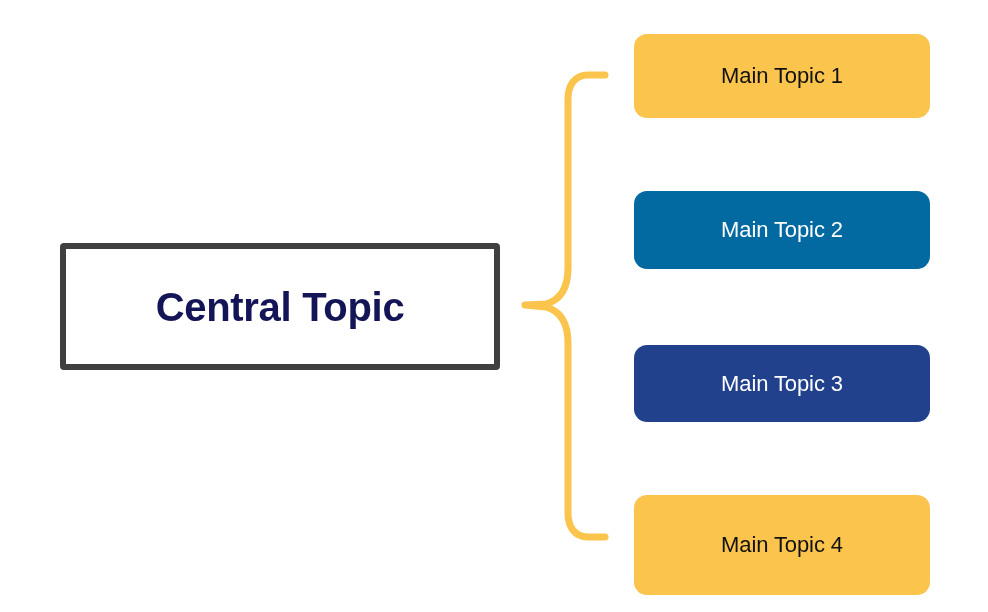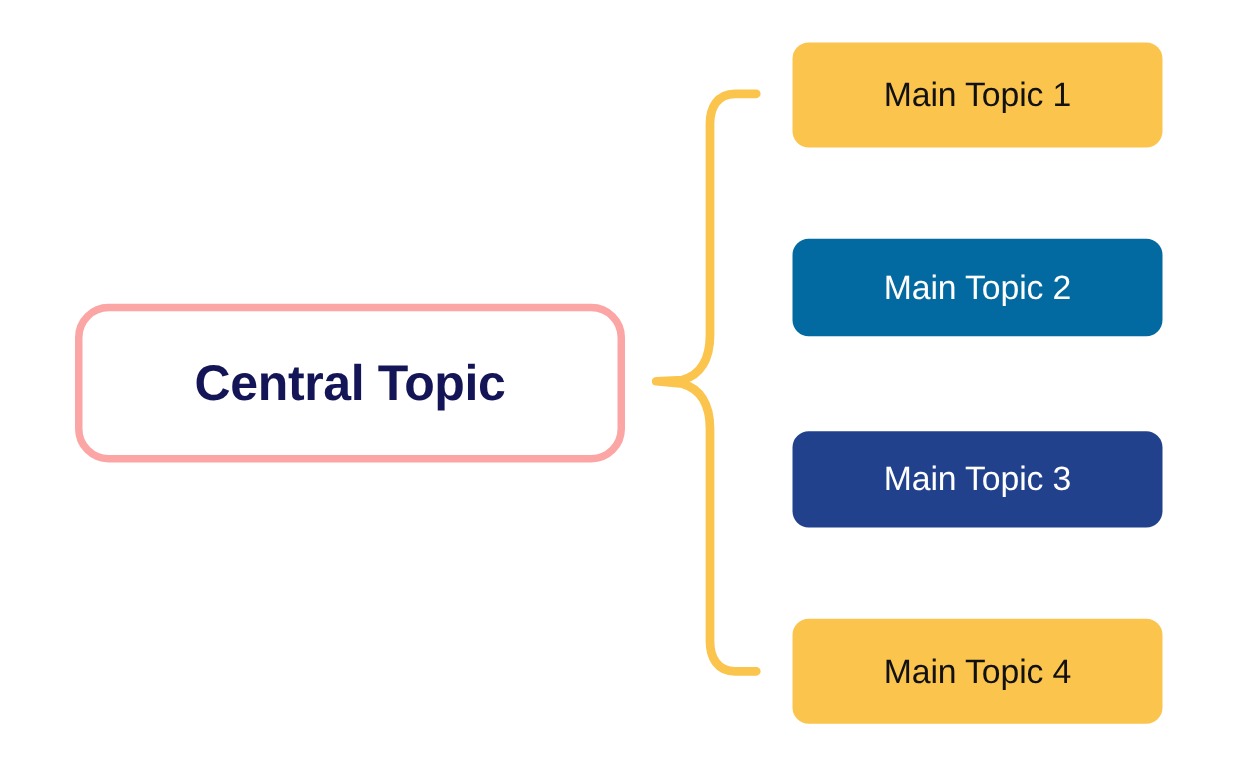--- a/index.html
+++ b/index.html
@@ -21,22 +21,22 @@
 
   
   #central-topic-node {
     position: absolute;
     left: 60px;
     top: 243px;
     width: 440px;
     height: 127px;
     box-sizing: border-box;
     background: #ffffff;
-    border: 6px solid #fca5a5;
-    border-radius: 27px;
+    border: 6px solid #404040;
+    border-radius: 4px;
     display: flex;
     align-items: center;
     justify-content: center;
   }
   #central-topic-label {
     font-size: 40px;
     font-weight: 700;
     color: #141556;
     letter-spacing: -0.3px;
     line-height: 1;
@@ -58,31 +58,31 @@
     position: absolute;
     left: 634px;
     width: 296px;
     box-sizing: border-box;
     border-radius: 13px;
     display: flex;
     align-items: center;
     justify-content: center;
   }
   .branch-label {
-    font-size: 27px;
+    font-size: 22px;
     font-weight: 400;
     line-height: 1;
     white-space: nowrap;
     letter-spacing: -0.1px;
   }
 
   #branch-node-0 { top: 34px;  height: 84px; background: #FBC44D; }
   #branch-node-1 { top: 191px; height: 78px; background: #0369a1; }
   #branch-node-2 { top: 345px; height: 77px; background: #22418C; }
-  #branch-node-3 { top: 495px; height: 84px; background: #FBC44D; }
+  #branch-node-3 { top: 495px; height: 100px; background: #FBC44D; }
 
   #branch-label-0 { color: #111111; }
   #branch-label-1 { color: #ffffff; }
   #branch-label-2 { color: #ffffff; text-align: center; }
   #branch-label-3 { color: #111111; }
 </style>
 </head>
 <body>
 
 <div id="canvas">

